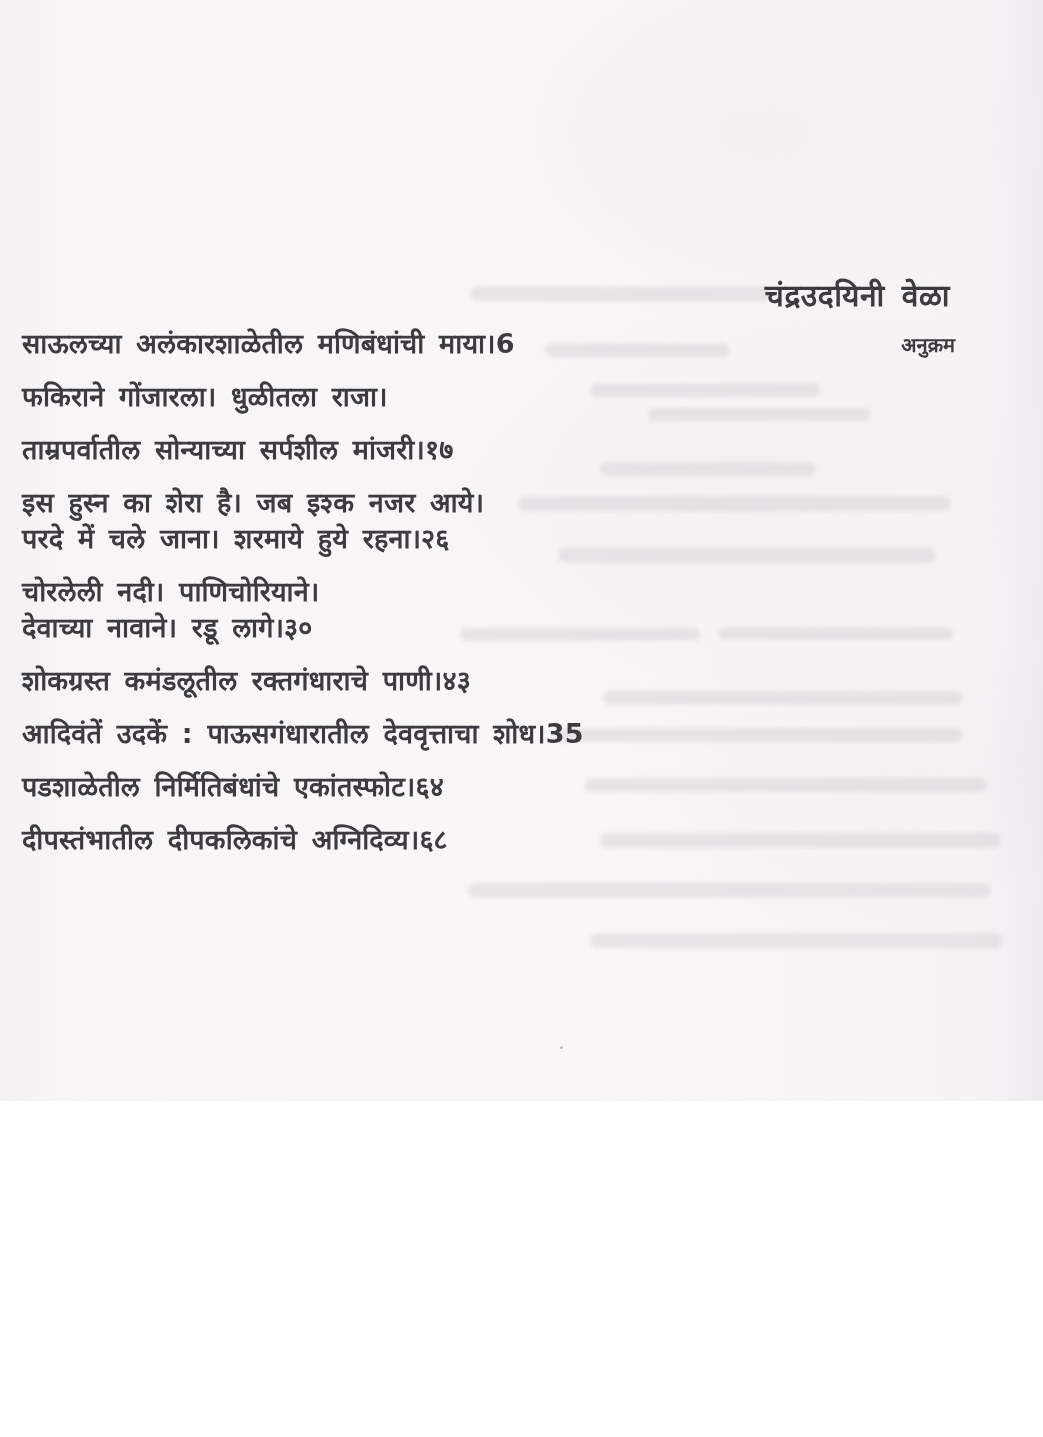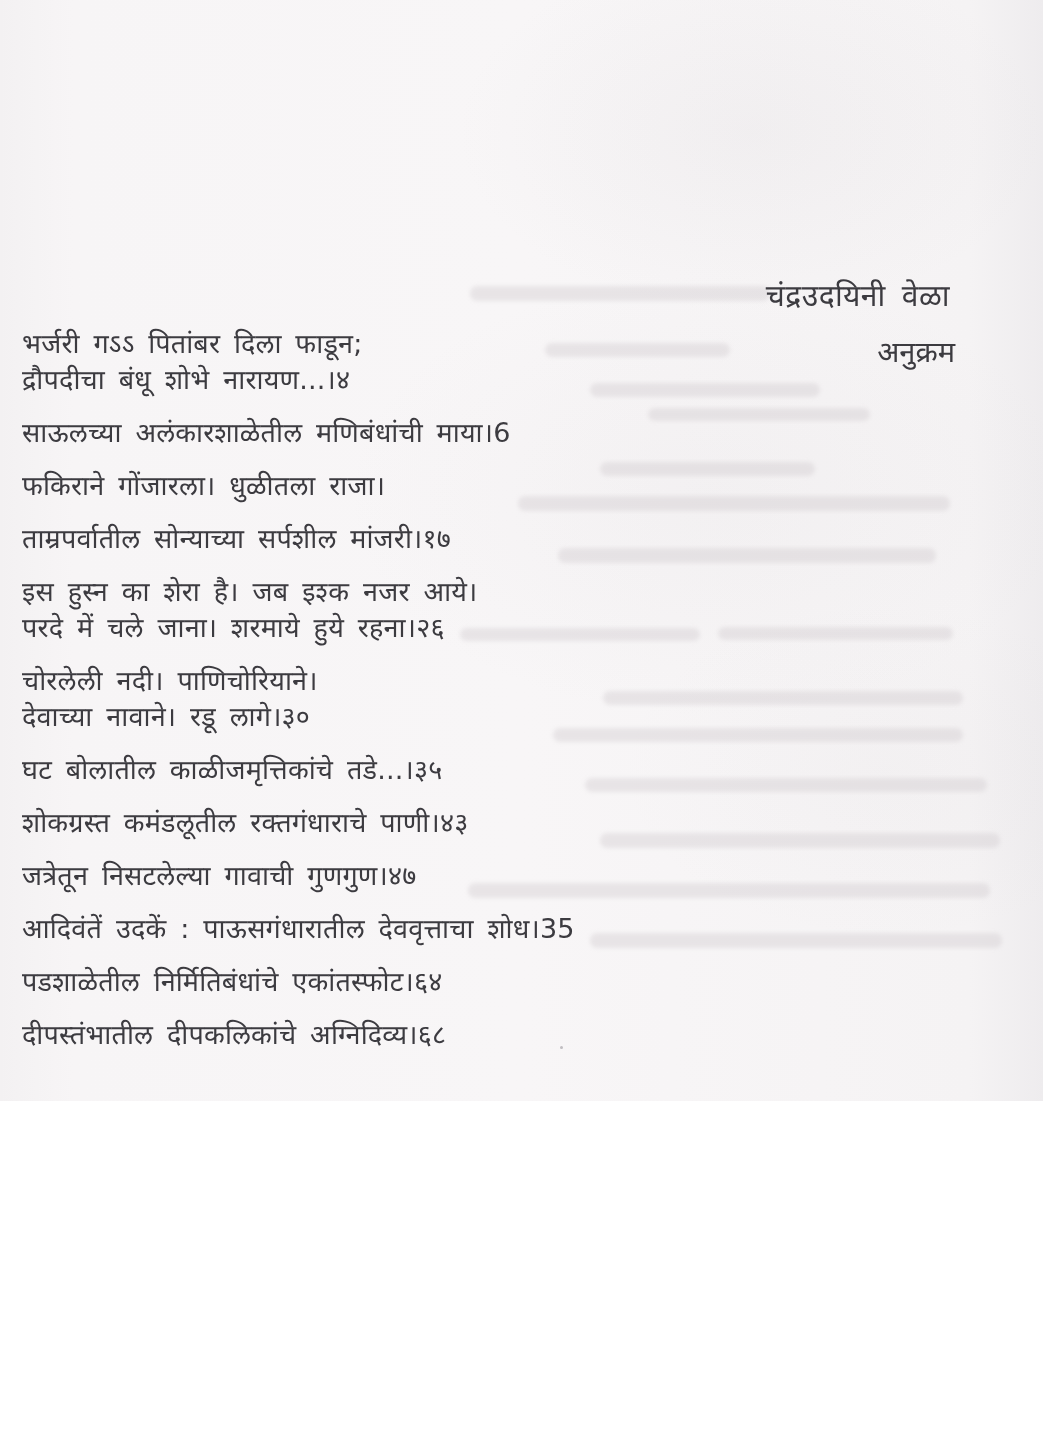--- a/index.html
+++ b/index.html
@@ -6,20 +6,21 @@
   body{
     width:1043px;height:1437px;
     font-family:"DejaVu Sans",sans-serif;
     overflow:hidden;
   }
   .page{
     position:relative;
     width:1043px;height:1101px;
     background:linear-gradient(90deg,#f3f1f2 0%,#f7f5f6 7%,#f8f6f7 50%,#f5f3f4 93%,#eeecee 100%);
     overflow:hidden;
+    font-weight:bold;
   }
   
   .page::before{
     content:"";position:absolute;inset:0;
     background:
       radial-gradient(420px 260px at 72% 12%, rgba(190,185,190,.10), transparent 70%),
       radial-gradient(520px 320px at 68% 45%, rgba(190,185,190,.08), transparent 70%),
       radial-gradient(380px 240px at 85% 70%, rgba(190,185,190,.06), transparent 70%);
     pointer-events:none;
   }
@@ -38,21 +39,21 @@
     top:274px;right:93px;
     font-size:30px;
     color:#3c3b40;
     letter-spacing:.5px;
     word-spacing:6px;
     white-space:nowrap;
   }
   .contents-heading{
     position:absolute;
     top:331px;right:88px;
-    font-size:29px;
+    font-size:20px;
     color:#3c3b40;
     white-space:nowrap;
   }
   .toc{
     position:absolute;
     left:22px;top:326px;
     color:#3c3b40;
   }
   .entry{margin-bottom:17px;}
   .line{
@@ -90,48 +91,38 @@
       <div class="speck" style="left: 930px; top: 1238px; width: 3px; height: 3px;"></div>
       <div class="speck" style="left: 770px; top: 1122px; width: 3px; height: 3px;"></div>
     </div>
 
   <div class="book-title">चंद्रउदयिनी वेळा</div>
 
   <div class="contents-heading">अनुक्रम</div>
 
   <div class="toc">
       <div class="entry">
-        <div class="line">भर्जरी गऽऽ पितांबर दिला फाडून;</div>
-        <div class="line">द्रौपदीचा बंधू शोभे नारायण...।४</div>
-      </div>
-      <div class="entry">
         <div class="line">साऊलच्या अलंकारशाळेतील मणिबंधांची माया।6</div>
       </div>
       <div class="entry">
         <div class="line">फकिराने गोंजारला। धुळीतला राजा।</div>
       </div>
       <div class="entry">
         <div class="line">ताम्रपर्वातील सोन्याच्या सर्पशील मांजरी।१७</div>
       </div>
       <div class="entry">
         <div class="line">इस हुस्न का शेरा है। जब इश्क नजर आये।</div>
         <div class="line">परदे में चले जाना। शरमाये हुये रहना।२६</div>
       </div>
       <div class="entry">
         <div class="line">चोरलेली नदी। पाणिचोरियाने।</div>
         <div class="line">देवाच्या नावाने। रडू लागे।३०</div>
       </div>
       <div class="entry">
-        <div class="line">घट बोलातील काळीजमृत्तिकांचे तडे...।३५</div>
-      </div>
-      <div class="entry">
         <div class="line">शोकग्रस्त कमंडलूतील रक्तगंधाराचे पाणी।४३</div>
-      </div>
-      <div class="entry">
-        <div class="line">जत्रेतून निसटलेल्या गावाची गुणगुण।४७</div>
       </div>
       <div class="entry">
         <div class="line">आदिवंतें उदकें : पाऊसगंधारातील देववृत्ताचा शोध।35</div>
       </div>
       <div class="entry">
         <div class="line">पडशाळेतील निर्मितिबंधांचे एकांतस्फोट।६४</div>
       </div>
       <div class="entry">
         <div class="line">दीपस्तंभातील दीपकलिकांचे अग्निदिव्य।६८</div>
       </div>

